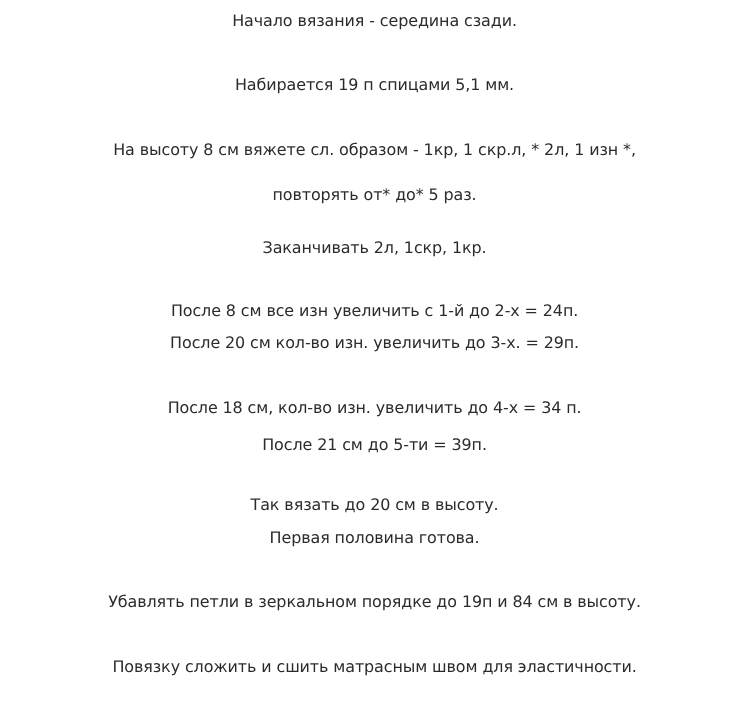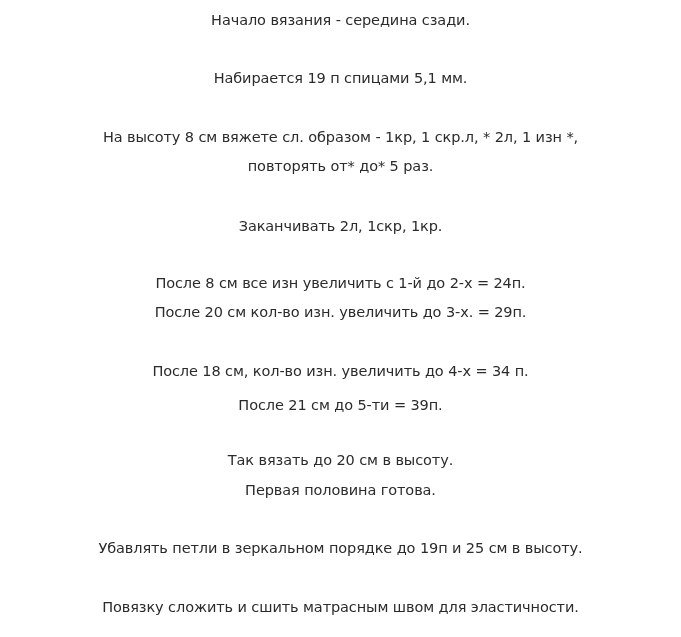--- a/index.html
+++ b/index.html
@@ -26,23 +26,23 @@
       letter-spacing: -0.1px;
     }
   </style>
 </head>
 <body>
 
 <div>
   <div class="line" style="top:10px">Начало вязания - середина сзади.</div>
   <div class="line" style="top:68px">Набирается 19 п спицами 5,1 мм.</div>
   <div class="line" style="top:127px">На высоту 8 см вяжете сл. образом - 1кр, 1 скр.л, * 2л, 1 изн *,</div>
-  <div class="line" style="top:156px">повторять от* до* 5 раз.</div>
+  <div class="line" style="top:168px">повторять от* до* 5 раз.</div>
   <div class="line" style="top:216px">Заканчивать 2л, 1скр, 1кр.</div>
   <div class="line" style="top:273px">После 8 см все изн увеличить с 1-й до 2-х = 24п.</div>
   <div class="line" style="top:302px">После 20 см кол-во изн. увеличить до 3-х. = 29п.</div>
   <div class="line" style="top:361px">После 18 см, кол-во изн. увеличить до 4-х = 34 п.</div>
   <div class="line" style="top:395px">После 21 см до 5-ти = 39п.</div>
   <div class="line" style="top:450px">Так вязать до 20 см в высоту.</div>
   <div class="line" style="top:480px">Первая половина готова.</div>
-  <div class="line" style="top:538px">Убавлять петли в зеркальном порядке до 19п и 25 см в высоту.</div>
+  <div class="line" style="top:538px">Убавлять петли в зеркальном порядке до 19п и 84 см в высоту.</div>
   <div class="line" style="top:597px">Повязку сложить и сшить матрасным швом для эластичности.</div>
 </div>
 
 </body></html>

